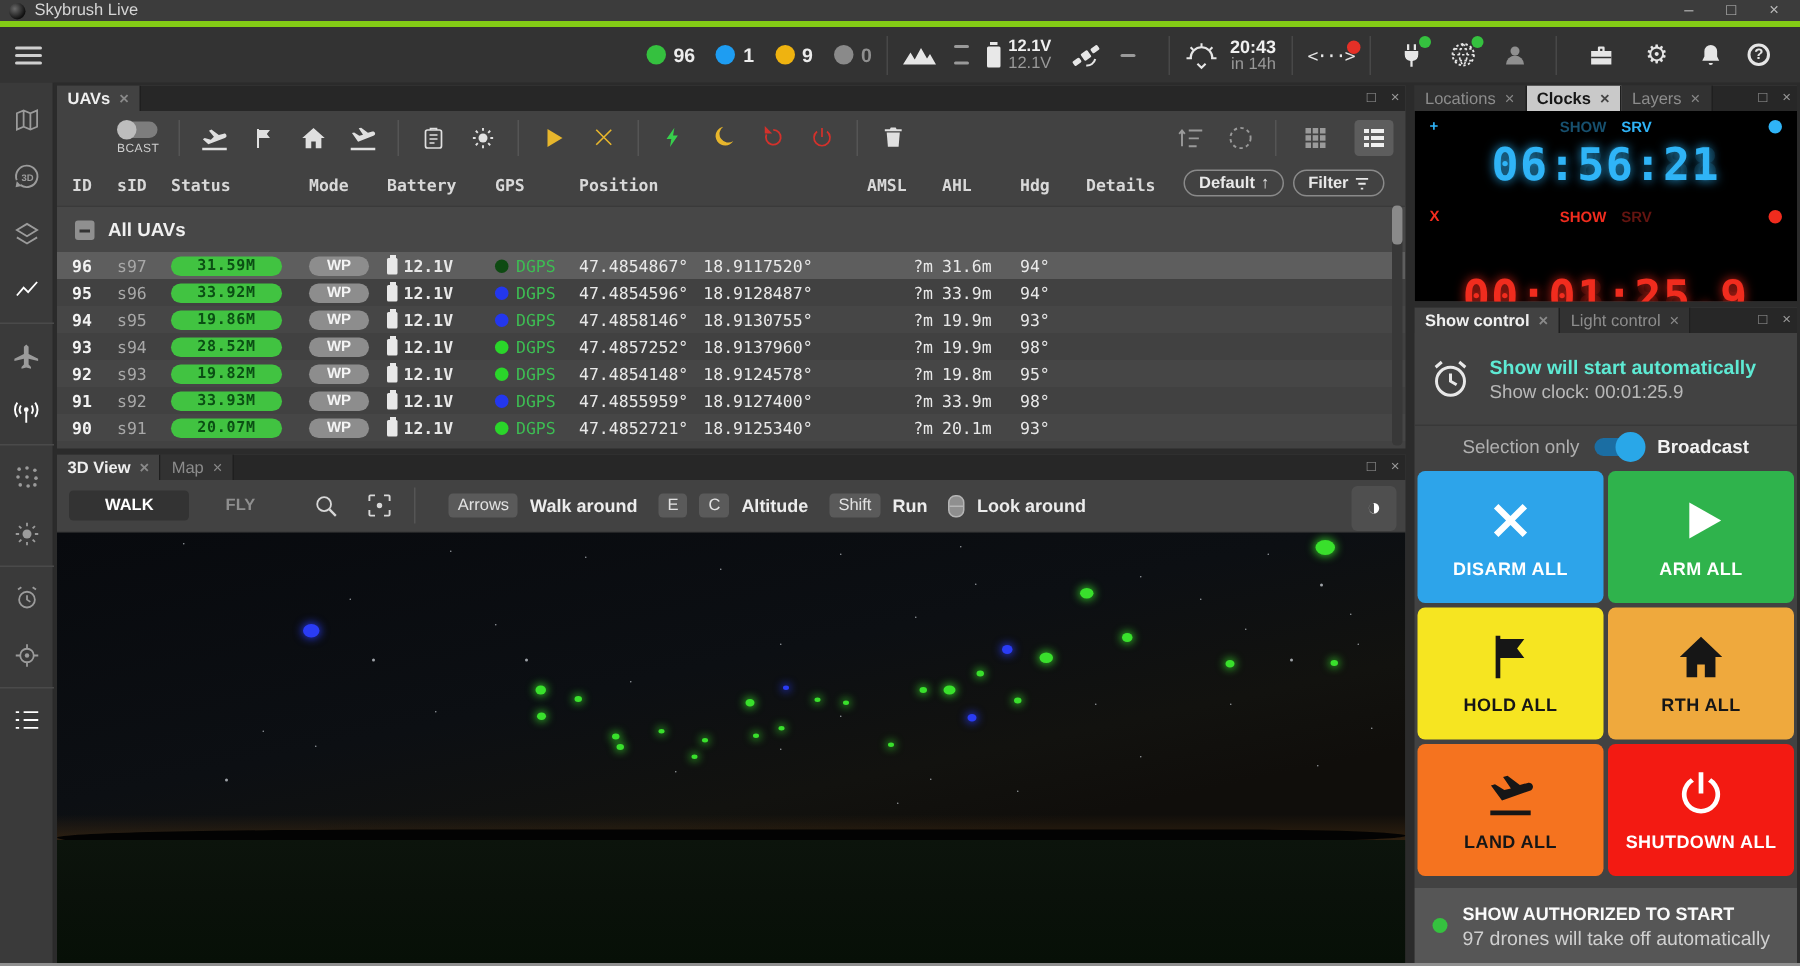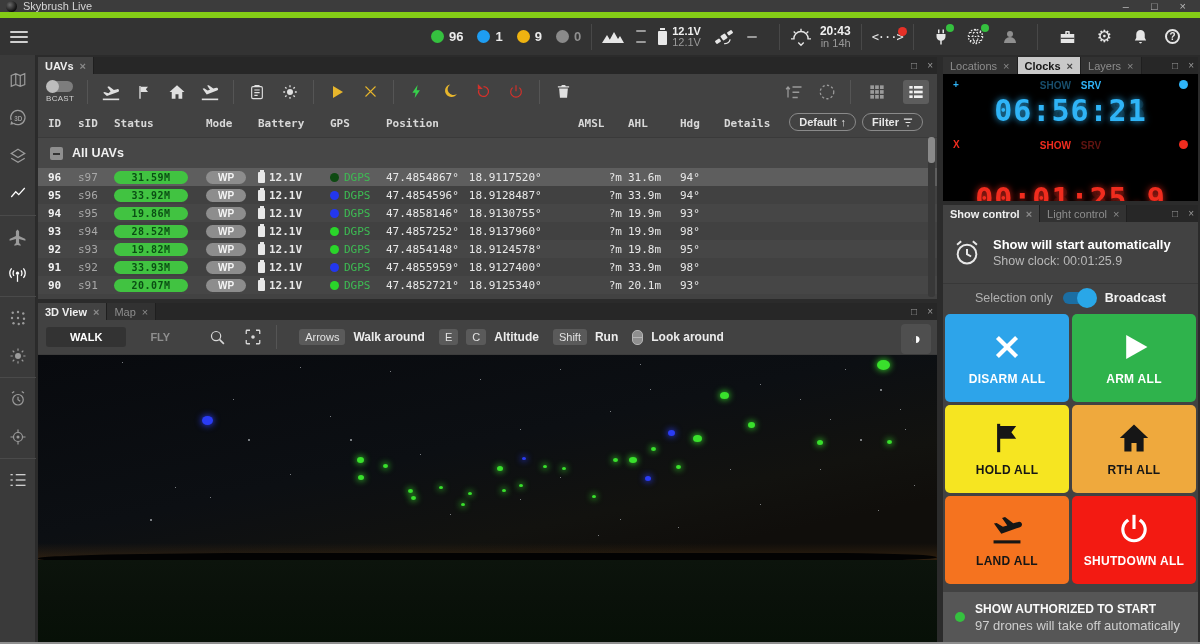--- a/index.html
+++ b/index.html
@@ -3,21 +3,21 @@
 <meta charset="utf-8">
 <style>
   * { margin:0; padding:0; box-sizing:border-box; }
   html,body { width:1200px; height:644px; background:#2b2b2b; overflow:hidden;
     font-family:"Liberation Sans", sans-serif; -webkit-font-smoothing:antialiased; }
   svg { display:block; }
 
   
   #titlebar { position:absolute; left:0; top:0; width:1200px; height:18px;
     background:#3c3c3c; display:flex; align-items:center; padding:0 6px; gap:6px;
-    border-bottom:6px solid #84cc16; }
+    border-bottom:4px solid #84cc16; }
   #app-icon { width:11px; height:11px; border-radius:50%;
     background:radial-gradient(circle at 35% 35%, #6a6a6a, #101010 70%); }
   #titlebar .title { font-size:11px; color:#d6d6d6; }
   #win-controls { margin-left:auto; display:flex; gap:22px; padding-right:8px; }
   #win-controls span { color:#b9b9b9; font-size:11px; line-height:18px; cursor:default; }
 
   
   #topbar { position:absolute; left:0; top:18px; width:1200px; height:37px;
     background:#333333; display:flex; align-items:center; padding:0 10px; }
   .tb-div { width:1px; height:26px; background:#484848; margin:0 10px; }
@@ -65,21 +65,21 @@
     background:#323232; border-right:1px solid #1f1f1f; cursor:pointer; }
   .tab.active { background:#424242; color:#efefef; font-weight:bold; }
   .tab.active.light { background:#c9c9c9; color:#161616; }
   .tab .tab-x { font-size:11px; color:#8a8a8a; cursor:pointer; }
   .tab.active.light .tab-x { color:#444; }
   .panel-ctrl { position:absolute; right:4px; top:0; height:17px; display:flex; gap:10px; align-items:center; }
   .panel-ctrl span { color:#9a9a9a; font-size:10px; cursor:pointer; }
 
   
   #uav-panel { left:38px; top:57px; width:899px; height:242px; }
-  #uav-toolbar { height:35px; display:flex; align-items:center; padding:0 8px; gap:13px; }
+  #uav-toolbar { height:35px; display:flex; align-items:center; padding:0 8px; gap:13px;margin-left:32px; }
   .ut-div { width:1px; height:24px; background:#555; }
   .ut-icon { width:20px; height:20px; display:flex; align-items:center; justify-content:center; cursor:pointer; }
   .ut-icon svg { stroke:#e0e0e0; fill:none; stroke-width:1.7; }
   .ut-icon .fillme { fill:#e0e0e0; stroke:none; }
   .ut-icon.yellow svg, .ut-icon.yellow .fillme { stroke:#e7b62c; }
   .ut-icon.yellow .fillme { fill:#e7b62c; stroke:none; }
   .ut-icon.green .fillme { fill:#37cf4c; }
   .ut-icon.red svg { stroke:#d4312b; }
   .ut-icon.red .fillme { fill:#d4312b; stroke:none; }
   .ut-icon.grey svg { stroke:#9a9a9a; }
@@ -171,21 +171,21 @@
   .clk-blue .digits { color:#2fb4f7; text-shadow:0 0 7px rgba(47,180,247,.8); }
   .clk-red .clk-marker, .clk-red .lab-on { color:#f02c1e; }
   .clk-red .lab-off { color:#641410; }
   .clk-red .clk-dot { background:#f02c1e; }
   .clk-red .digits { color:#f02c1e; text-shadow:0 0 7px rgba(240,44,30,.8);margin-top:28px; }
 
   
   #show-panel { left:943px; top:205px; width:255px; height:437px; }
   #show-info { height:62px; display:flex; align-items:center; gap:12px; padding:0 10px; border-bottom:1px solid #383838; }
   #show-info svg { stroke:#e8e8e8; fill:none; stroke-width:1.7; flex:none; }
-  .si-txt .l1 { font-size:13px; font-weight:bold; color:#ffffff;text-align:center; }
+  .si-txt .l1 { font-size:13px; font-weight:bold; color:#5eead4;text-align:center; }
   .si-txt .l2 { font-size:12.5px; color:#b8b8b8; margin-top:2px; }
   #toggle-row { height:28px; display:flex; align-items:center; justify-content:center; gap:10px; }
   #toggle-row .off-lab { font-size:12.5px; color:#b0b0b0; }
   #toggle-row .on-lab { font-size:12.5px; font-weight:bold; color:#f2f2f2; }
   #bc-toggle { width:32px; height:12px; border-radius:7px; background:#1b6ea3; position:relative; cursor:pointer; }
   #bc-toggle .knob { position:absolute; right:-2px; top:-4px; width:20px; height:20px; border-radius:50%; background:#29a7e8; }
   #cmd-grid { display:grid; grid-template-columns:1fr 1fr; grid-auto-rows:88px; gap:3px; padding:2px; }
   .cmd-btn { border:none; border-radius:5px; display:flex; flex-direction:column; align-items:center;
     justify-content:center; gap:8px; cursor:pointer; font-family:"Liberation Sans",sans-serif; }
   .cmd-btn .ic svg { width:34px; height:34px; fill:currentColor; }

